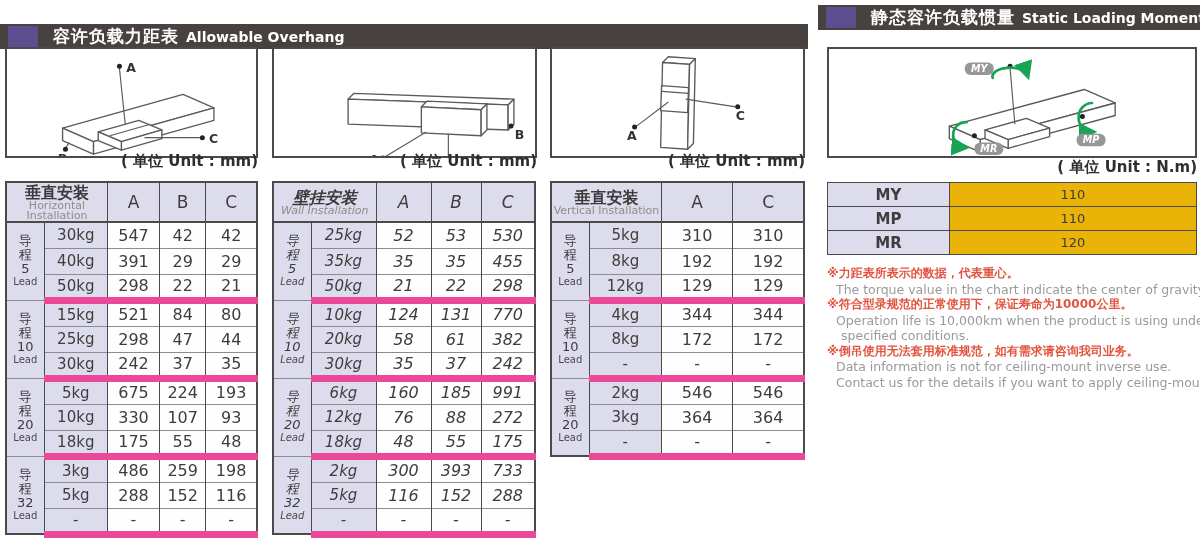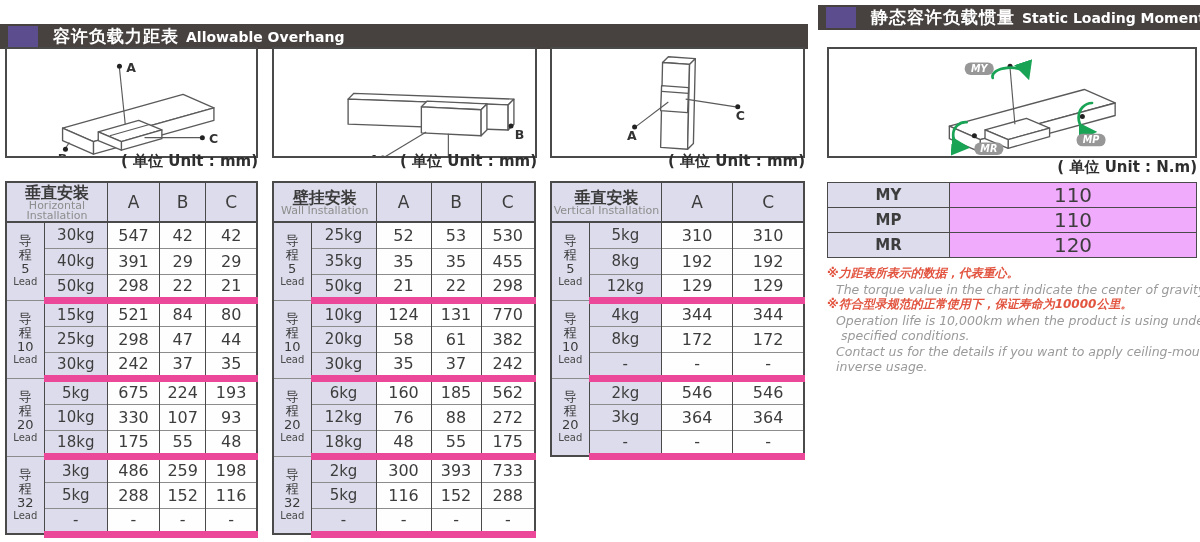--- a/index.html
+++ b/index.html
@@ -24,45 +24,45 @@
 
   .unit-caption { position:absolute; top:152px; font-size:15px; font-weight:bold; color:#2e2e2e; text-align:right; white-space:nowrap; }
   #unit-1 { left:5px;   width:253px; }
   #unit-2 { left:272px; width:265px; }
   #unit-3 { left:550px; width:255px; }
   #unit-4 { left:827px; top:158px; width:370px; }
 
   
   table.data { position:absolute; top:181px; border-collapse:collapse; table-layout:fixed; background:#fff; border:2px solid #4a4a4a; }
   #table-0 { left:5px;   width:253px; }
-  #table-1 { left:272px; width:236px; }
+  #table-1 { left:272px; width:236px;font-style:italic; }
   #table-2 { left:550px; width:255px;border-radius:31px; }
   table.data th, table.data td { border-left:1.5px solid #4a4a4a; border-right:1.5px solid #4a4a4a; border-top:1px solid #8c8c8c; text-align:center; vertical-align:middle; padding:0; color:#3d3d3d; }
   table.data thead th { background:#dcdcec; border-bottom:2px solid #4a4a4a; height:40px; }
   table.data thead th.abc { font-size:17px; font-weight:normal; }
   .head-zh { font-size:16px; font-weight:bold; line-height:17px; color:#3a3a3a; }
   .head-en { font-size:11px; font-weight:normal; color:#8d8d8d; line-height:10px; }
   table.data tbody tr { height:26px; }
   table.data tbody tr.group-end td { border-bottom:7px solid #ec4899; }
   td.lead-cell { background:#dcdcec; }
   td.lead-cell span { display:block; text-align:center; }
   td.lead-cell .lz { font-size:13px; line-height:14px; color:#3a3a3a; }
   td.lead-cell .ln { font-size:13px; line-height:14px; color:#3a3a3a; }
   td.lead-cell .le { font-size:10px; line-height:12px; color:#4a4a4a; }
   td.kg-cell { background:#dcdcec; font-size:15px; }
   td.val-cell { background:#fefefe; font-size:16px; }
 
   
   #moment-table { position:absolute; left:827px; top:182px; width:370px; border-collapse:collapse; table-layout:fixed; }
   #moment-table td { border:1.5px solid #4a4a4a; height:24px; text-align:center; vertical-align:middle; color:#3d3d3d; }
   #moment-table td.m-label { background:#dcdcec; font-weight:bold; font-size:15px; width:122px; }
-  #moment-table td.m-value { background:#f0abfc; font-size:20px; }
+  #moment-table td.m-value { background:#eab308; font-size:13px; }
 
   
-  .notes { position:absolute; left:827px; top:266px; width:373px; white-space:nowrap;font-style:italic; }
+  .notes { position:absolute; left:827px; top:266px; width:373px; white-space:nowrap; }
   .note-zh { color:#e2543f; font-weight:bold; font-size:12px; line-height:15.5px; }
   .note-en { color:#9a9a9a; font-size:12.5px; line-height:15.5px; padding-left:9px; }
   .note-en.ind2 { padding-left:14px; }
 
   
   .ln-art { stroke:#5a5a5a; stroke-width:1.4; fill:#fff; stroke-linejoin:round; }
   .ln-thin { stroke:#5a5a5a; stroke-width:1.2; fill:none; }
   .pt { fill:#222; }
   .pt-label { font-size:13px; font-weight:bold; fill:#333; font-family:"DejaVu Sans","Liberation Sans",sans-serif; }
   .g-arc { stroke:#18a355; stroke-width:2.8; fill:none; stroke-linecap:round; }
@@ -365,21 +365,21 @@
         <tr>
           <td class="lead-cell" rowspan="3">
             <span class="lz">导</span>
             <span class="lz">程</span>
             <span class="ln">20</span>
             <span class="le">Lead</span>
           </td>
           <td class="kg-cell">6kg</td>
           <td class="val-cell">160</td>
           <td class="val-cell">185</td>
-          <td class="val-cell">562</td>
+          <td class="val-cell">991</td>
         </tr>
         <tr>
           <td class="kg-cell">12kg</td>
           <td class="val-cell">76</td>
           <td class="val-cell">88</td>
           <td class="val-cell">272</td>
         </tr>
         <tr class="group-end">
           <td class="kg-cell">18kg</td>
           <td class="val-cell">48</td>
@@ -513,17 +513,18 @@
       </tr>
     </tbody>
   </table>
 
   <div class="notes">
     <div class="note-zh">※力距表所表示的数据，代表重心。</div>
     <div class="note-en">The torque value in the chart indicate the center of gravity.</div>
     <div class="note-zh">※符合型录规范的正常使用下，保证寿命为10000公里。</div>
     <div class="note-en">Operation life is 10,000km when the product is using under the</div>
     <div class="note-en ind2">specified conditions.</div>
+    <div class="note-zh">※倒吊使用无法套用标准规范，如有需求请咨询我司业务。</div>
+    <div class="note-en">Data information is not for ceiling-mount inverse use.</div>
     <div class="note-en">Contact us for the details if you want to apply ceiling-mount</div>
-    <div class="note-en">inverse usage.</div>
   </div>
 
 </div>
 
 </body></html>

